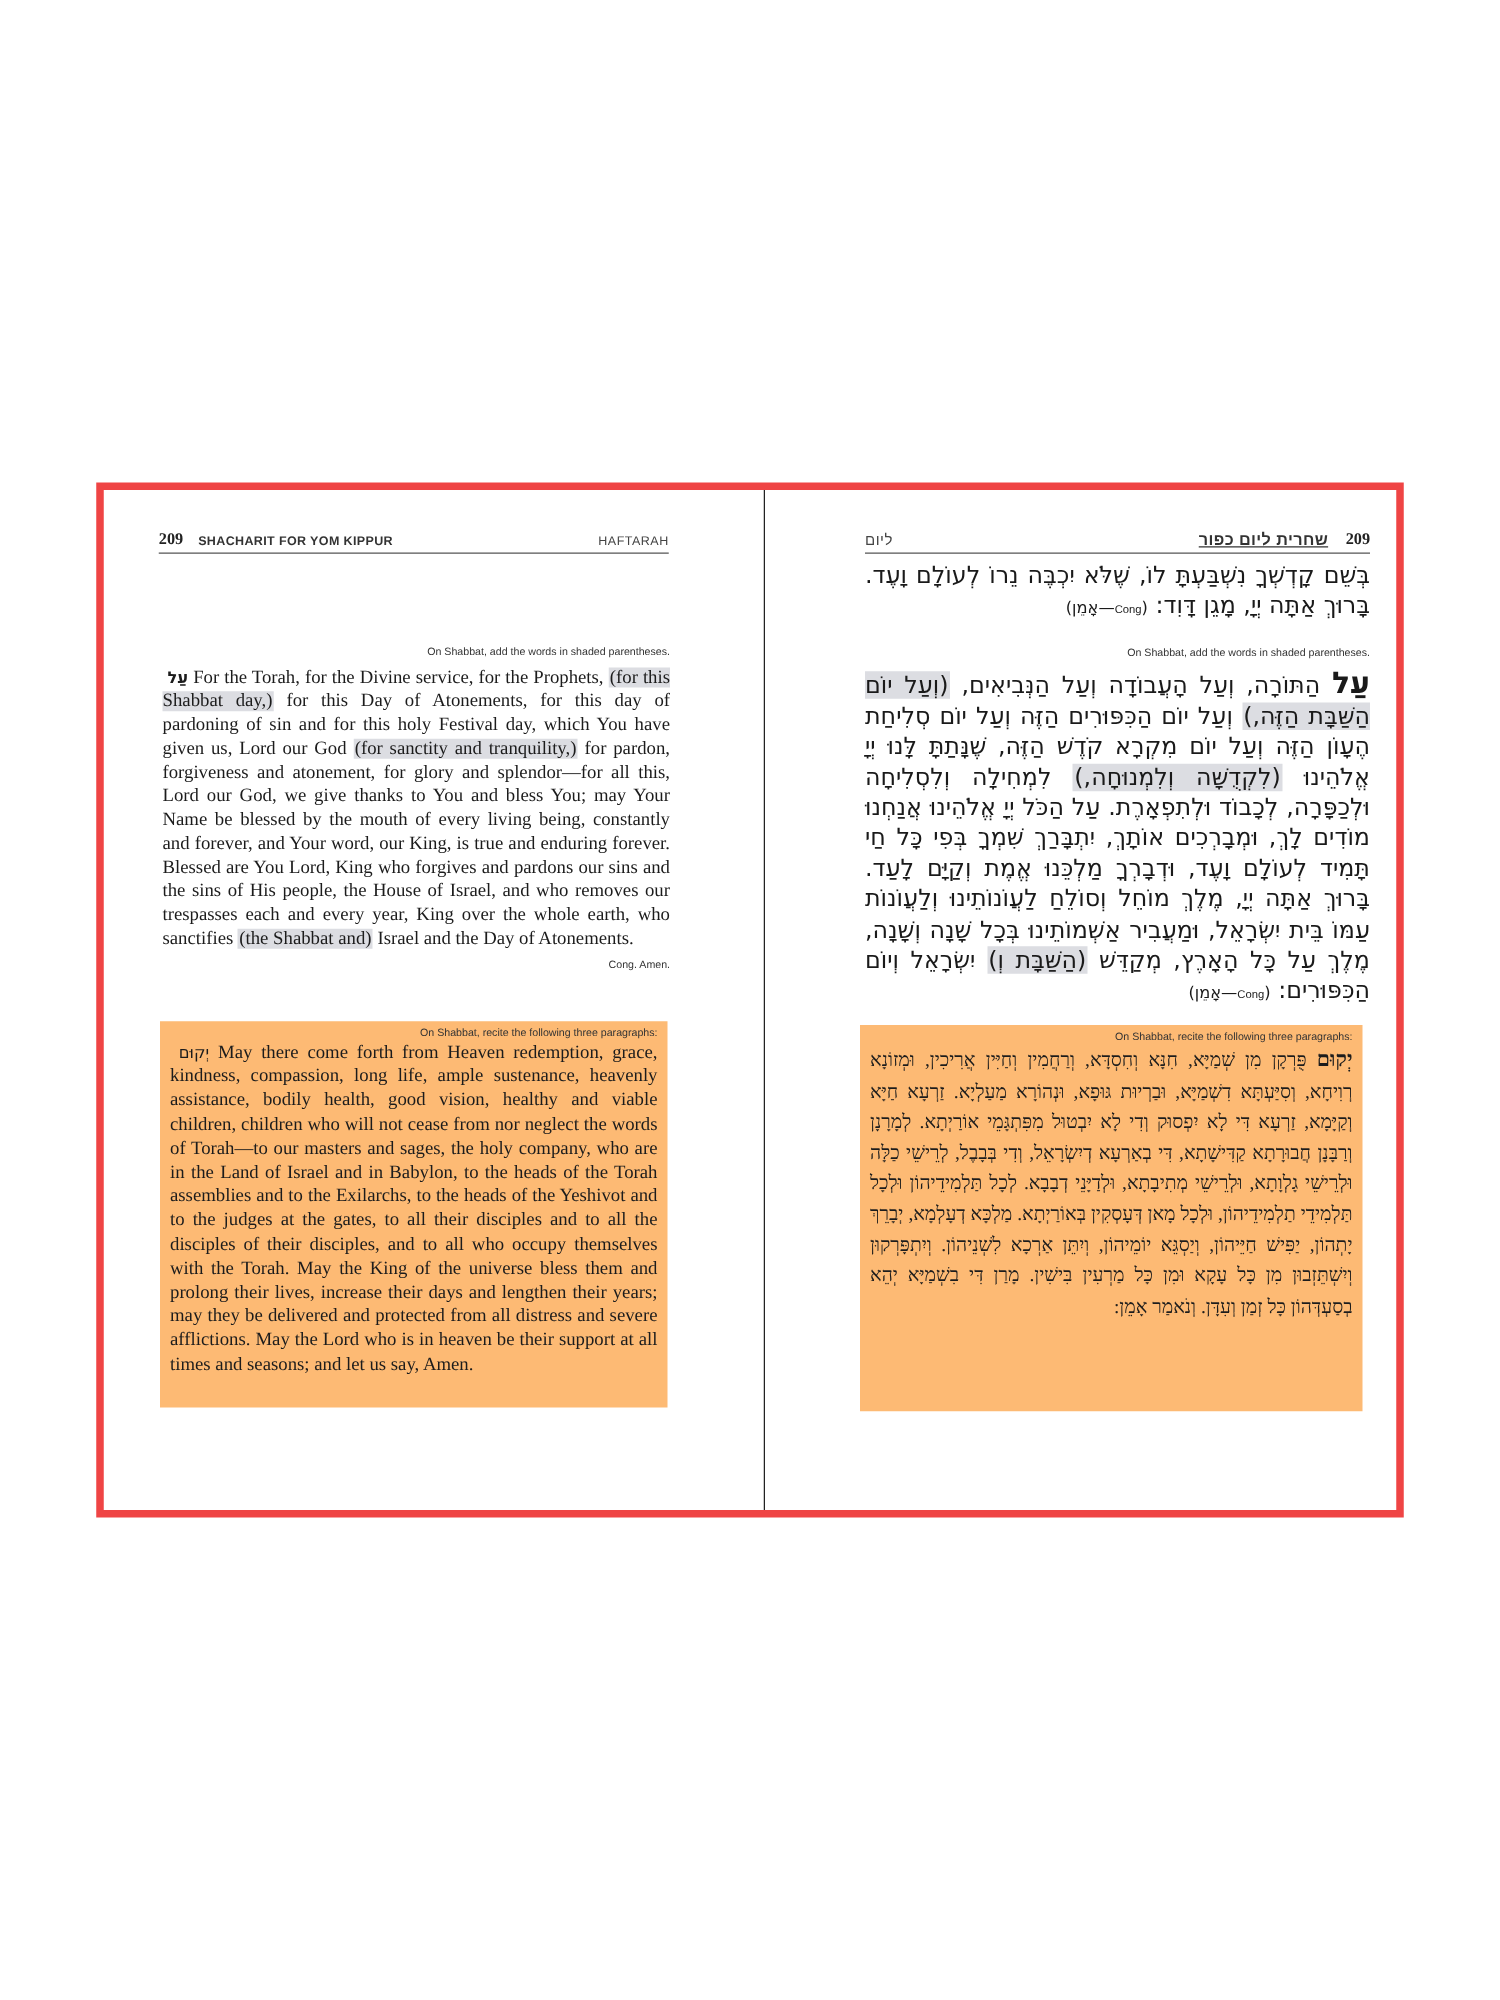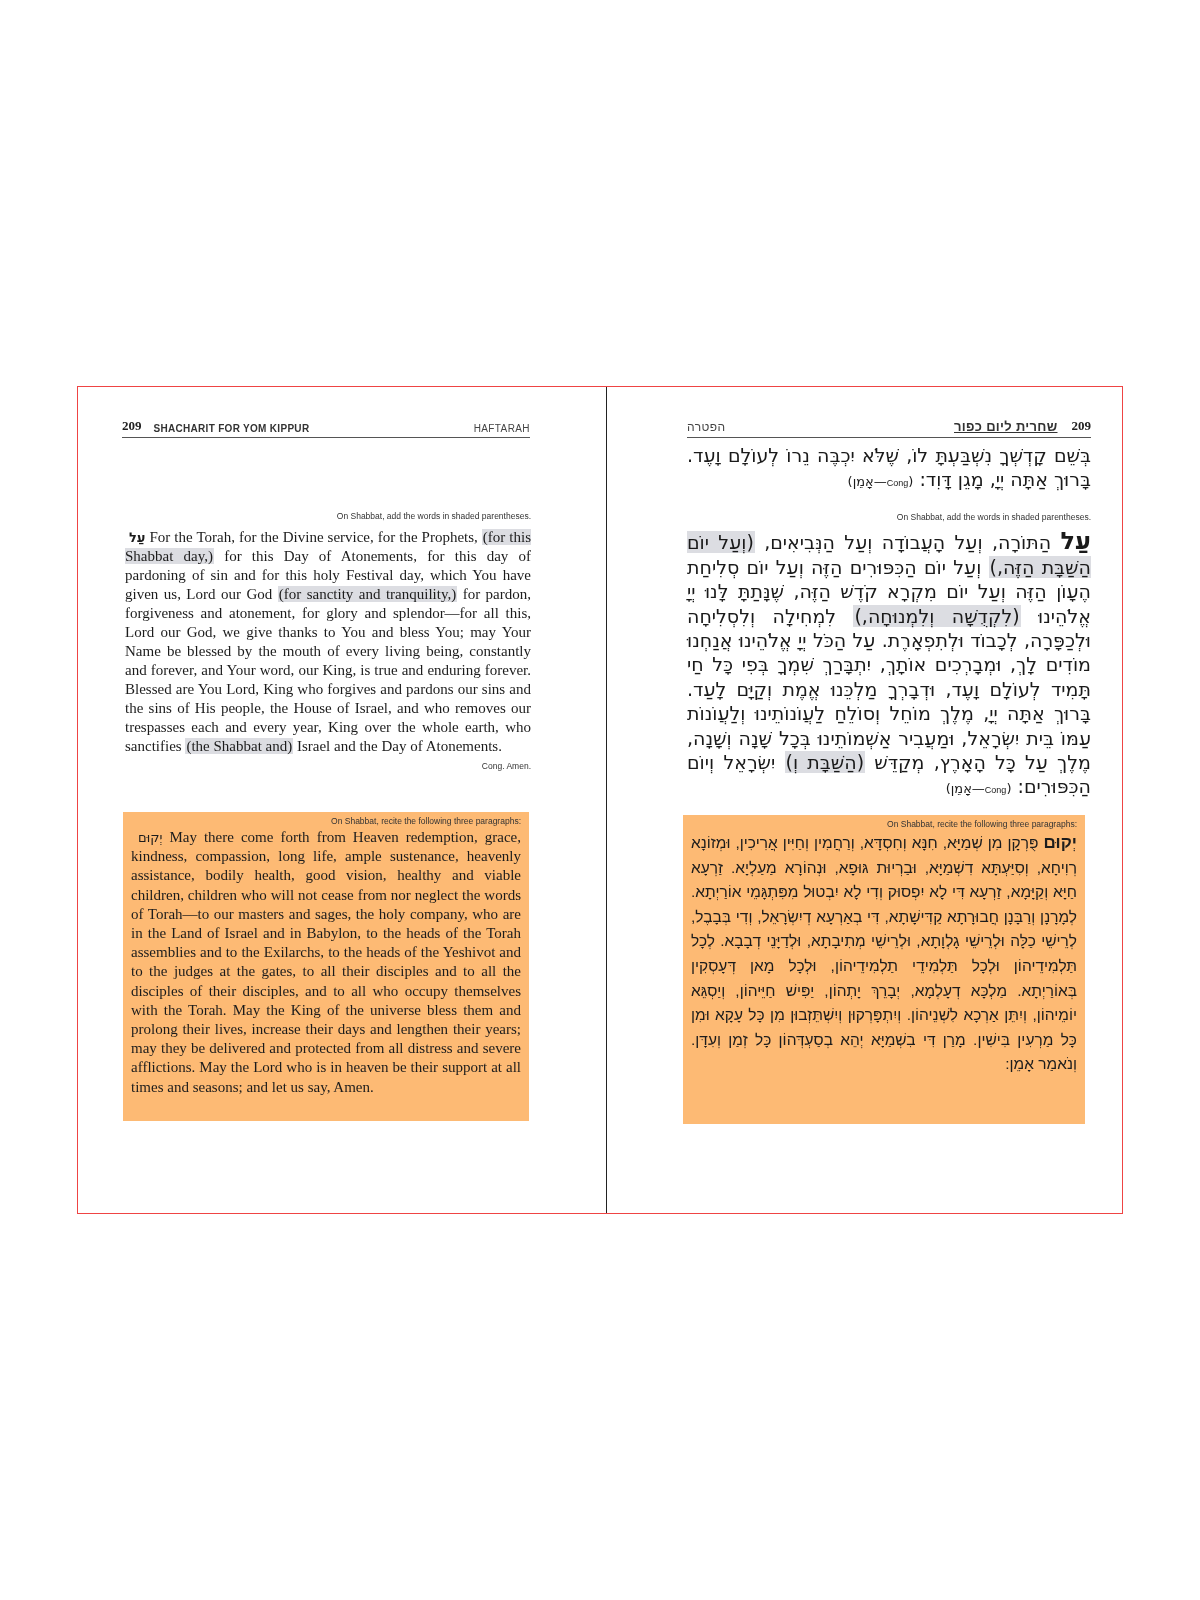--- a/index.html
+++ b/index.html
@@ -3,21 +3,21 @@
 <meta charset="utf-8">
 <style>
   html, body { margin: 0; padding: 0; }
   body {
     width: 1200px; height: 1600px; background: #ffffff; position: relative;
     font-family: "Liberation Serif", "DejaVu Serif", serif; color: #1c1c1c;
     overflow: hidden;
   }
   .spread {
     position: absolute; left: 77px; top: 386px; width: 1046px; height: 828px;
-    border: 1px solid #ef4444; box-sizing: border-box; background: #fff;
+    border: 6px solid #ef4444; box-sizing: border-box; background: #fff;
   }
   .gutter {
     position: absolute; left: 528px; top: 0; width: 1px; height: 100%;
     background: #222;
   }
   .page { position: absolute; top: 0; height: 100%; }
   .page.left { left: 0; width: 528px; }
   .page.right { left: 529px; width: 516px; }
 
   
@@ -59,21 +59,21 @@
   .box .inner { position: absolute; left: 8px; right: 8px; top: 4px; }
   .box .en-box-text { font-size: 15px; line-height: 19.2px; text-align: justify; margin-top: 2px; }
 
   
   .he-block {
     position: absolute; left: 80px; width: 404px; direction: rtl;
     font-family: "DejaVu Sans", sans-serif; font-size: 19px; line-height: 24.4px;
     text-align: justify; color: #1a1a1a;
   }
   .he-lead { font-weight: bold; font-size: 24px; }
-  .he-box-text { direction: rtl; font-family: Liberation Sans, sans-serif; font-size: 15.5px; line-height: 24.6px; text-align: justify; margin-top: 2px; }
+  .he-box-text { direction: rtl; font-family: Liberation Serif, serif; font-size: 15.5px; line-height: 24.6px; text-align: justify; margin-top: 2px; }
   .he-cong { font-family: "Liberation Sans", sans-serif; font-size: 9px; direction: ltr; unicode-bidi: embed; }
   .small-he { font-size: 13px; }
 </style>
 </head>
 <body>
 
 <div class="spread">
   <div class="gutter"></div>
 
   <div class="page left">
@@ -103,21 +103,21 @@
       </div>
     </div>
   </div>
 
   <div class="page right">
     <div class="run-head">
       <div class="head-right-group">
         <span class="pgnum">209</span>
         <span class="run-title">שחרית ליום כפור</span>
       </div>
-      <span class="run-section">הפטרה</span>
+      <span class="run-section">ליום</span>
     </div>
 
     <div class="he-block" style="top:56px;">
       <span>בְּשֵׁם קָדְשְׁךָ נִשְׁבַּעְתָּ לוֹ, שֶׁלֹּא יִכְבֶּה נֵרוֹ לְעוֹלָם וָעֶד. בָּרוּךְ אַתָּה יְיָ, מָגֵן דָּוִד:</span>
       <span class="small-he"><span>(</span><span class="he-cong">Cong</span><span>—אָמֵן)</span></span>
     </div>
 
     <div class="he-block" style="top:118px;">
       <span class="rubric" style="direction:ltr; margin-bottom:0;">On Shabbat, add the words in shaded parentheses.</span>
       <div>

